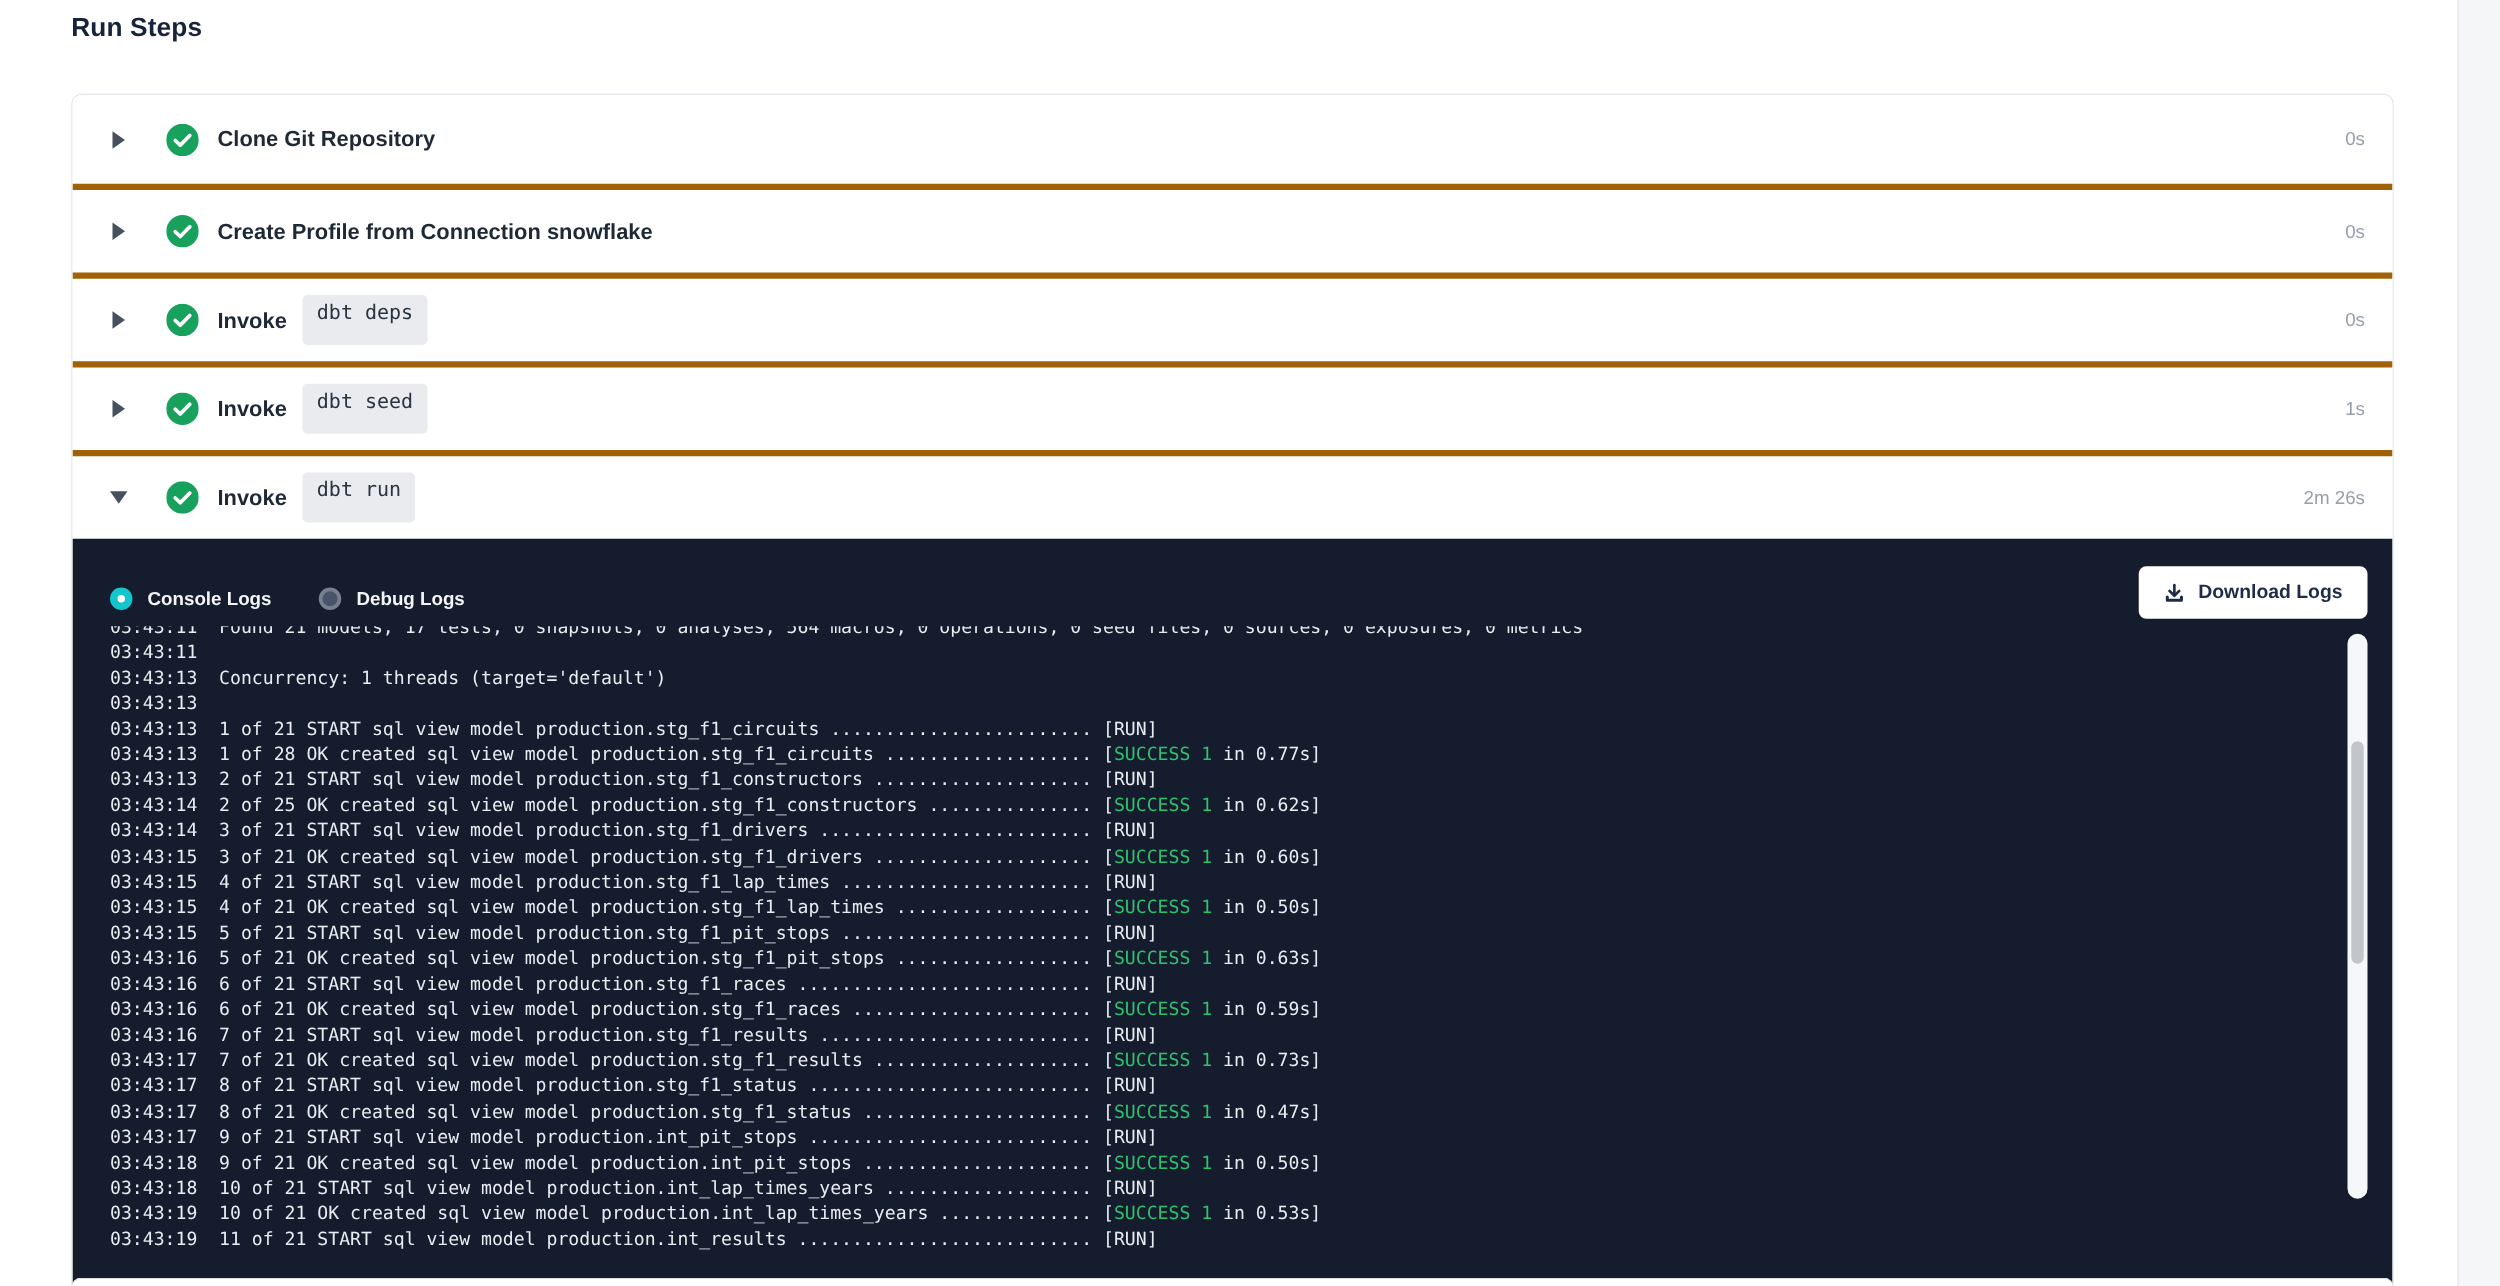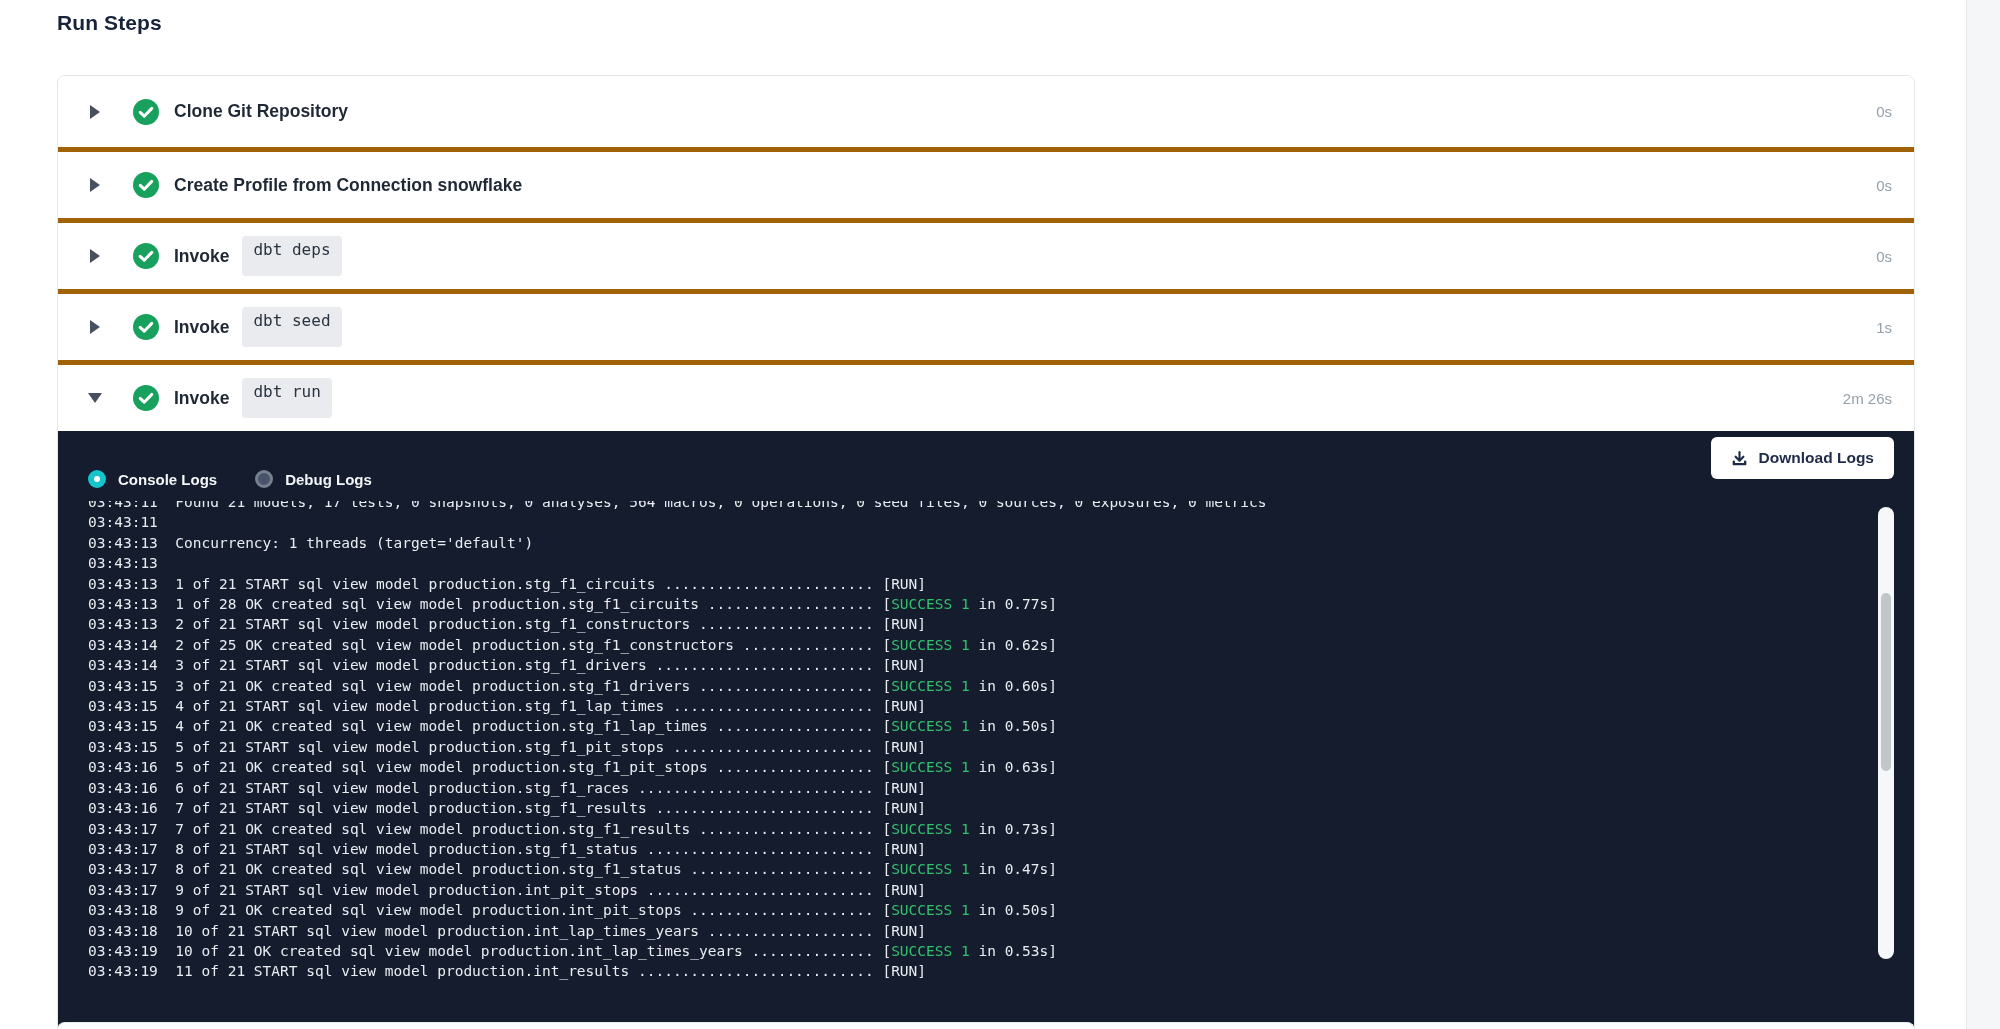--- a/index.html
+++ b/index.html
@@ -60,21 +60,21 @@
     width:18px; height:18px; border-radius:50%; position:relative; flex:0 0 auto;
   }
   .radio-dot.on { background:var(--accent, #14c6cc); }
   .radio-dot.on::after {
     content:""; position:absolute; left:6px; top:6px; width:6px; height:6px;
     border-radius:50%; background:#ffffff;
   }
   .radio-dot.off { background:#49536a; border:3px solid #76808f; }
   .radio-label { font-size:15px; font-weight:700; color:#f3f5f8; }
   .download-btn {
-    position:absolute; right:20px; top:6px; height:42px;
+    position:absolute; right:20px; top:22px; height:42px;
     background:#ffffff; border:none; border-radius:6px;
     display:flex; align-items:center; gap:11px; padding:0 20px;
     font-family:"Liberation Sans", sans-serif;
     font-size:15.5px; font-weight:600; color:#1f2c49; cursor:pointer;
   }
   .log-area {
     position:absolute; left:30px; top:70px; right:48px; bottom:8px; overflow:hidden;
   }
   .log-inner { margin-top:-9px; }
   .log-line {
@@ -210,20 +210,21 @@
             <div class="log-line"><span>03:43:13  1 of 28 OK created sql view model production.stg_f1_circuits ................... </span><span>[</span><span class="ok-green">SUCCESS 1</span><span> in 0.77s]</span></div>
             <div class="log-line"><span>03:43:13  2 of 21 START sql view model production.stg_f1_constructors .................... </span><span>[RUN]</span></div>
             <div class="log-line"><span>03:43:14  2 of 25 OK created sql view model production.stg_f1_constructors ............... </span><span>[</span><span class="ok-green">SUCCESS 1</span><span> in 0.62s]</span></div>
             <div class="log-line"><span>03:43:14  3 of 21 START sql view model production.stg_f1_drivers ......................... </span><span>[RUN]</span></div>
             <div class="log-line"><span>03:43:15  3 of 21 OK created sql view model production.stg_f1_drivers .................... </span><span>[</span><span class="ok-green">SUCCESS 1</span><span> in 0.60s]</span></div>
             <div class="log-line"><span>03:43:15  4 of 21 START sql view model production.stg_f1_lap_times ....................... </span><span>[RUN]</span></div>
             <div class="log-line"><span>03:43:15  4 of 21 OK created sql view model production.stg_f1_lap_times .................. </span><span>[</span><span class="ok-green">SUCCESS 1</span><span> in 0.50s]</span></div>
             <div class="log-line"><span>03:43:15  5 of 21 START sql view model production.stg_f1_pit_stops ....................... </span><span>[RUN]</span></div>
             <div class="log-line"><span>03:43:16  5 of 21 OK created sql view model production.stg_f1_pit_stops .................. </span><span>[</span><span class="ok-green">SUCCESS 1</span><span> in 0.63s]</span></div>
             <div class="log-line"><span>03:43:16  6 of 21 START sql view model production.stg_f1_races ........................... </span><span>[RUN]</span></div>
+            <div class="log-line"><span>03:43:16  6 of 21 OK created sql view model production.stg_f1_races ...................... </span><span>[</span><span class="ok-green">SUCCESS 1</span><span> in 0.59s]</span></div>
             <div class="log-line"><span>03:43:16  7 of 21 START sql view model production.stg_f1_results ......................... </span><span>[RUN]</span></div>
             <div class="log-line"><span>03:43:17  7 of 21 OK created sql view model production.stg_f1_results .................... </span><span>[</span><span class="ok-green">SUCCESS 1</span><span> in 0.73s]</span></div>
             <div class="log-line"><span>03:43:17  8 of 21 START sql view model production.stg_f1_status .......................... </span><span>[RUN]</span></div>
             <div class="log-line"><span>03:43:17  8 of 21 OK created sql view model production.stg_f1_status ..................... </span><span>[</span><span class="ok-green">SUCCESS 1</span><span> in 0.47s]</span></div>
             <div class="log-line"><span>03:43:17  9 of 21 START sql view model production.int_pit_stops .......................... </span><span>[RUN]</span></div>
             <div class="log-line"><span>03:43:18  9 of 21 OK created sql view model production.int_pit_stops ..................... </span><span>[</span><span class="ok-green">SUCCESS 1</span><span> in 0.50s]</span></div>
             <div class="log-line"><span>03:43:18  10 of 21 START sql view model production.int_lap_times_years ................... </span><span>[RUN]</span></div>
             <div class="log-line"><span>03:43:19  10 of 21 OK created sql view model production.int_lap_times_years .............. </span><span>[</span><span class="ok-green">SUCCESS 1</span><span> in 0.53s]</span></div>
             <div class="log-line"><span>03:43:19  11 of 21 START sql view model production.int_results ........................... </span><span>[RUN]</span></div>
           </div>

